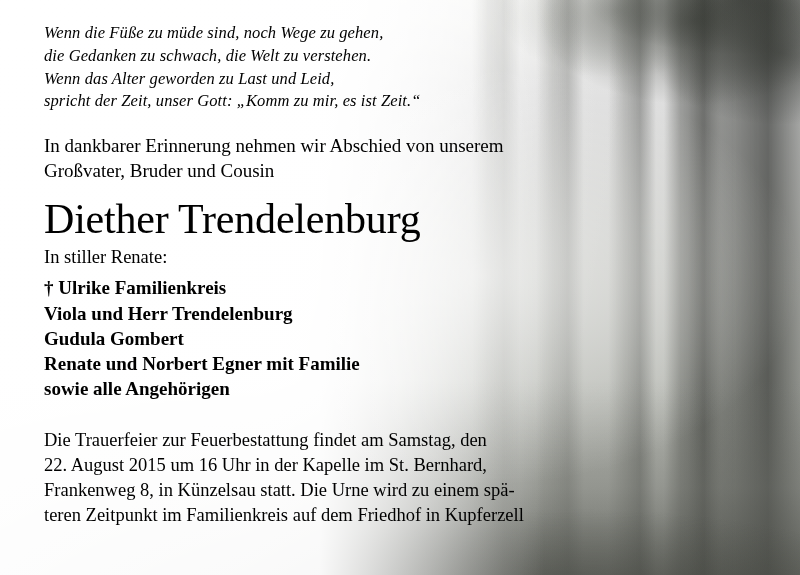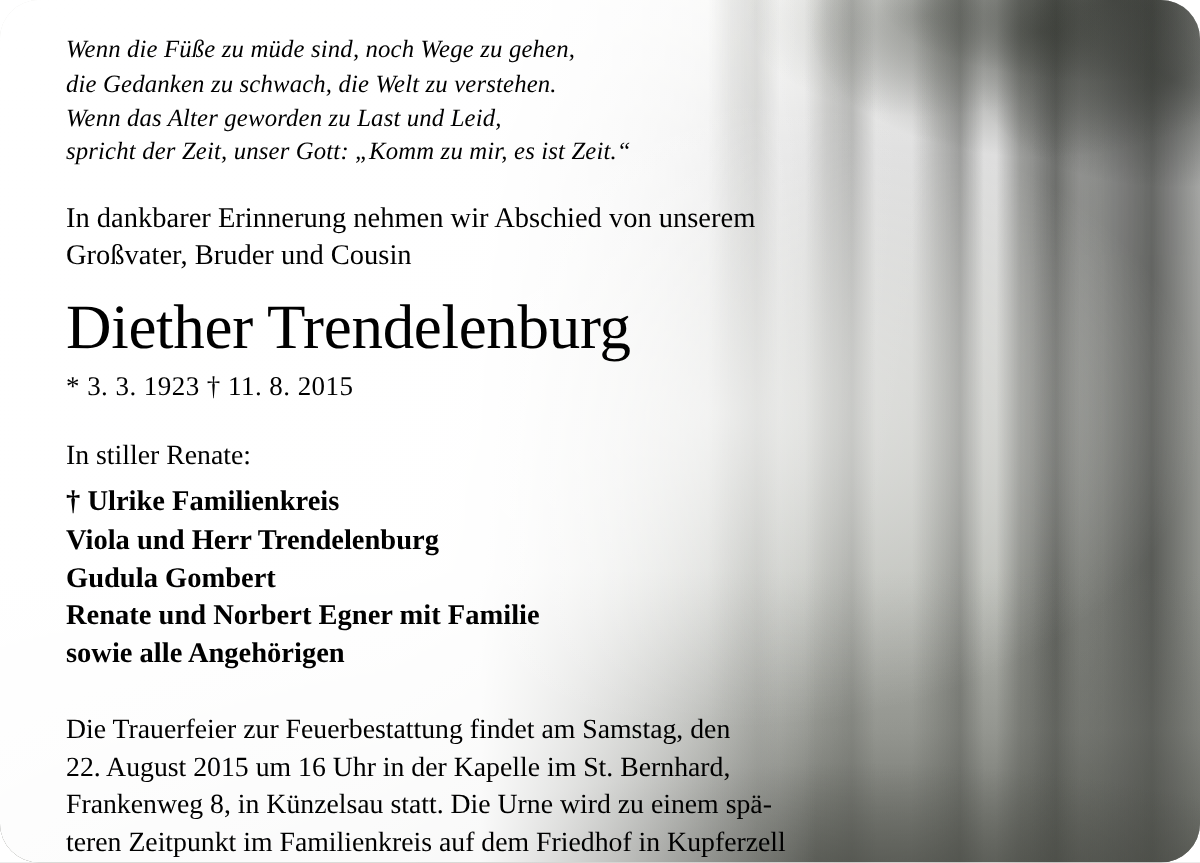--- a/index.html
+++ b/index.html
@@ -13,21 +13,20 @@
     font-family: "Liberation Serif", serif;
     background: #ffffff;
   }
 
   .obituary {
     position: relative;
     width: 800px;
     height: 575px;
     overflow: hidden;
     background: #d8d8d6;
-    border-radius: 26px;
   }
 
   
   .bg {
     position: absolute;
     inset: 0;
     background:
       linear-gradient(100deg, rgba(255,255,255,0.96) 0%, rgba(255,255,255,0.92) 38%, rgba(255,255,255,0.55) 52%, rgba(255,255,255,0.10) 63%, rgba(255,255,255,0.0) 72%),
       linear-gradient(180deg, #f2f2f0 0%, #dedede 18%, #c9cac6 45%, #b9bbb5 68%, #9ea09a 88%, #8d8f89 100%);
   }
@@ -165,21 +164,20 @@
       <div>spricht der Zeit, unser Gott: „Komm zu mir, es ist Zeit.“</div>
     </div>
 
     <div class="intro">
       <div>In dankbarer Erinnerung nehmen wir Abschied von unserem</div>
       <div>Großvater, Bruder und Cousin</div>
     </div>
 
     <div class="name">Diether Trendelenburg</div>
 
-    <div class="dates">* 3. 3. 1923    † 11. 8. 2015</div>
 
     <div class="mourners-label">In stiller Renate:</div>
 
     <div class="mourners">
       <div>† Ulrike Familienkreis</div>
       <div>Viola und Herr Trendelenburg</div>
       <div>Gudula Gombert</div>
       <div>Renate und Norbert Egner mit Familie</div>
       <div>sowie alle Angehörigen</div>
     </div>

